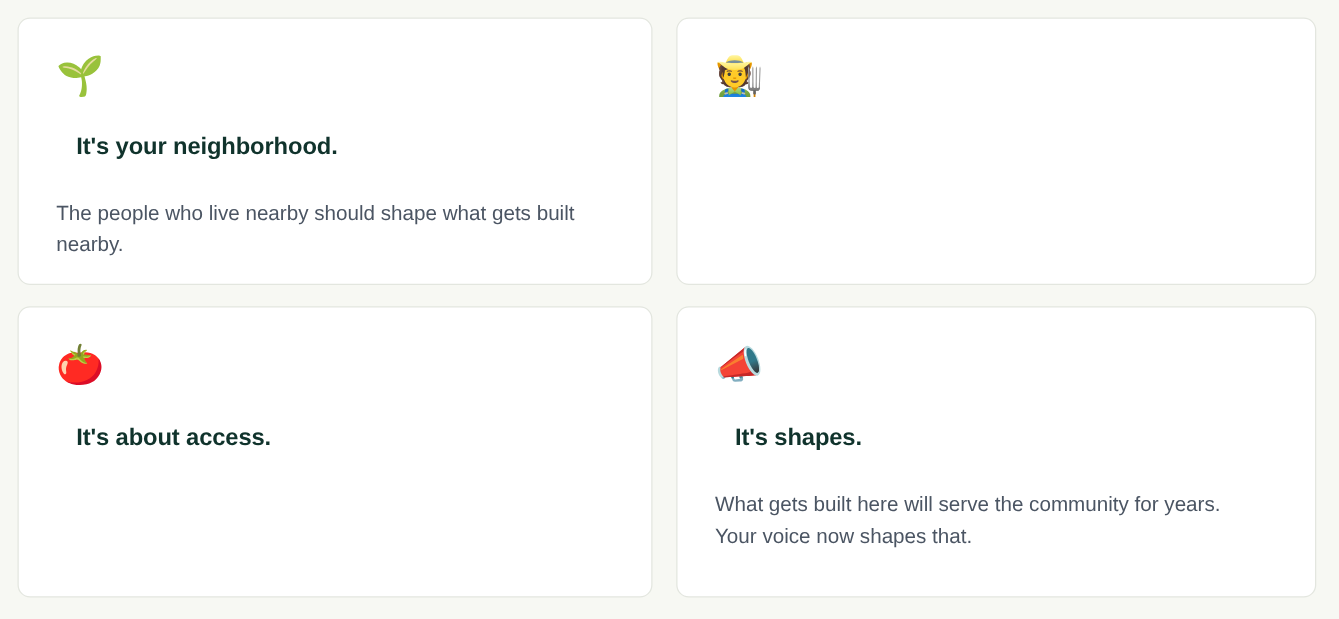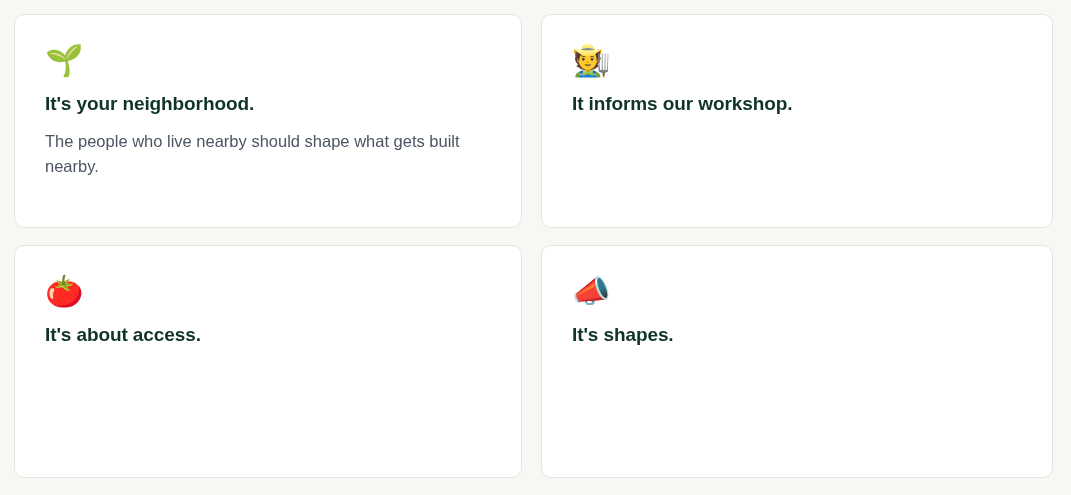--- a/index.html
+++ b/index.html
@@ -42,21 +42,21 @@
     font-size: 31px;
     line-height: 40px;
     height: 42px;
     display: block;
     letter-spacing: 0;
     margin-bottom: 8px;
     user-select: none;
   }
 
   .card-title {
-    margin: 0;
+    margin: 16px;
     font-size: 19px;
     font-weight: bold;
     line-height: 26px;
     letter-spacing: -0.1px;
     color: #10332c;
   }
 
   .card-body {
     margin: 12px 0 0 0;
     font-size: 16.5px;
@@ -71,26 +71,26 @@
 <div class="value-grid">
 
   <div class="value-card">
     <span class="card-icon">🌱</span>
     <h3 class="card-title">It's your neighborhood.</h3>
     <p class="card-body">The people who live nearby should shape what gets built nearby.</p>
   </div>
 
   <div class="value-card">
     <span class="card-icon">🧑‍🌾</span>
-    <h3 class="card-title">It informs our workshop.</h3>
   </div>
 
   <div class="value-card">
     <span class="card-icon">🍅</span>
     <h3 class="card-title">It's about access.</h3>
   </div>
 
   <div class="value-card">
     <span class="card-icon">📣</span>
     <h3 class="card-title">It's shapes.</h3>
+    <p class="card-body">What gets built here will serve the community for years. Your voice now shapes that.</p>
   </div>
 
 </div>
 
 </body></html>

